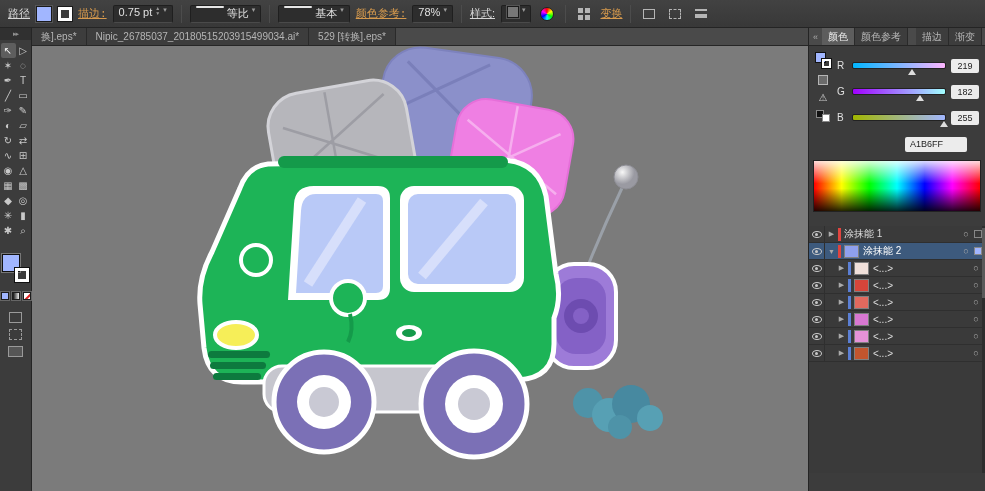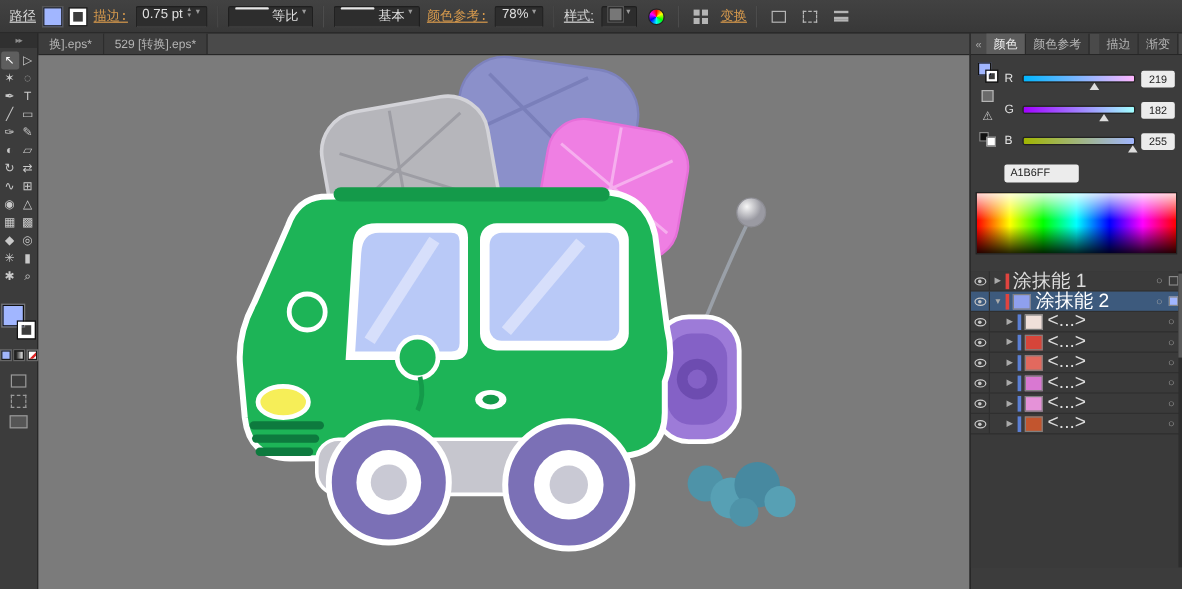--- a/index.html
+++ b/index.html
@@ -113,22 +113,22 @@
   .chan-label { width: 10px; color: #e0e0e0; font-size: 10px; }
   .track { flex: 1; height: 7px; border: 1px solid #222; border-radius: 2px; position: relative; }
   .track-r { background: linear-gradient(to right, #00b6ff, #ffb6ff); }
   .track-g { background: linear-gradient(to right, #a100ff, #a1ffff); }
   .track-b { background: linear-gradient(to right, #a1b600, #a1b6ff); }
   .handle { position: absolute; top: 6px; width: 0; height: 0;
     border-left: 4px solid transparent; border-right: 4px solid transparent; border-bottom: 6px solid #ddd; }
   .h-r { left: 60%; } .h-g { left: 69%; } .h-b { left: 95%; }
   .chan-val { width: 28px; height: 14px; background: #ececec; color: #222; font-size: 9px;
     display: flex; align-items: center; justify-content: center; border-radius: 2px; }
-  .hex-row { position: absolute; left: 28px; right: 2px; top: 90px; height: 16px;
-    display: flex; align-items: center; }
+  .hex-row { position: absolute; left: 28px; right: 18px; top: 90px; height: 16px;
+    display: flex; align-items: center; justify-content: flex-end; }
   .hex-field { width: 62px; height: 15px; background: #ececec; color: #222; font-size: 9px;
     display: flex; align-items: center; padding-left: 5px; border-radius: 2px; }
   .spectrum { position: absolute; left: 4px; right: 4px; top: 114px; height: 52px;
     border: 1px solid #222;
     background:
       linear-gradient(to bottom, rgba(255,255,255,.85), rgba(255,255,255,0) 45%, rgba(0,0,0,0) 55%, rgba(0,0,0,.85)),
       linear-gradient(to right, #f00, #ff0, #0f0, #0ff, #00f, #f0f, #f00);
   }
 
   .layer-rows { background: #3a3a3a; height: 247px; position: relative; overflow: hidden; }
@@ -136,21 +136,21 @@
   .lrow.sel { background: #3d5a7d; }
   .eye-cell { width: 16px; height: 100%; border-right: 1px solid #2f2f2f;
     display: flex; align-items: center; justify-content: center; flex: none; }
   .eye { width: 10px; height: 7px; border: 1px solid #c9c9c9; border-radius: 50%; position: relative; }
   .eye::after { content:""; position:absolute; left: 2.5px; top: 1.5px; width: 3px; height: 3px;
     border-radius: 50%; background: #c9c9c9; }
   .arrow-cell { width: 13px; font-size: 7px; color: #aaa; text-align: center; flex: none; }
   .lrow.sub .arrow-cell { margin-left: 10px; }
   .bar { width: 3px; height: 13px; margin-right: 3px; flex: none; }
   .thumb { width: 15px; height: 13px; border: 1px solid #808080; margin-right: 4px; flex: none; }
-  .lname { flex: 1; font-size: 16px; color: #ddd; white-space: nowrap; overflow: hidden; }
+  .lname { flex: 1; font-size: 10px; color: #ddd; white-space: nowrap; overflow: hidden; }
   .lrow.sel .lname { color: #fff; }
   .target { width: 12px; color: #aaa; font-size: 9px; text-align: center; flex: none; }
   .selbox { width: 8px; height: 8px; border: 1px solid #888; margin-left: 2px; flex: none; }
   .lrow.sel .selbox { background: #a1b6ff; }
   .vscroll { position: absolute; right: 0; top: 0; width: 3px; height: 247px; background: #2d2d2d; }
   .vscroll i { position: absolute; right: 0; top: 2px; width: 3px; height: 70px; background: #5a5a5a; display:block; }
 </style>
 </head>
 <body>
 
@@ -210,20 +210,21 @@
   <span class="icon-btn">
     <span class="box-icon" style="border-style:dashed;"></span>
   </span>
   <span class="icon-btn">
     <span class="menu-bars"></span>
   </span>
 </div>
 
 <div class="tab-bar">
   <div class="doc-tab">换].eps*</div>
+  <div class="doc-tab">Nipic_26785037_20180515203915499034.ai*</div>
   <div class="doc-tab">529 [转换].eps*</div>
 </div>
 
 <div class="left-rail">
   <div class="rail-header">▸▸</div>
   <div class="tools">
     <span class="tool active">↖</span>
     <span class="tool">▷</span>
     <span class="tool">✶</span>
     <span class="tool">◌</span>

